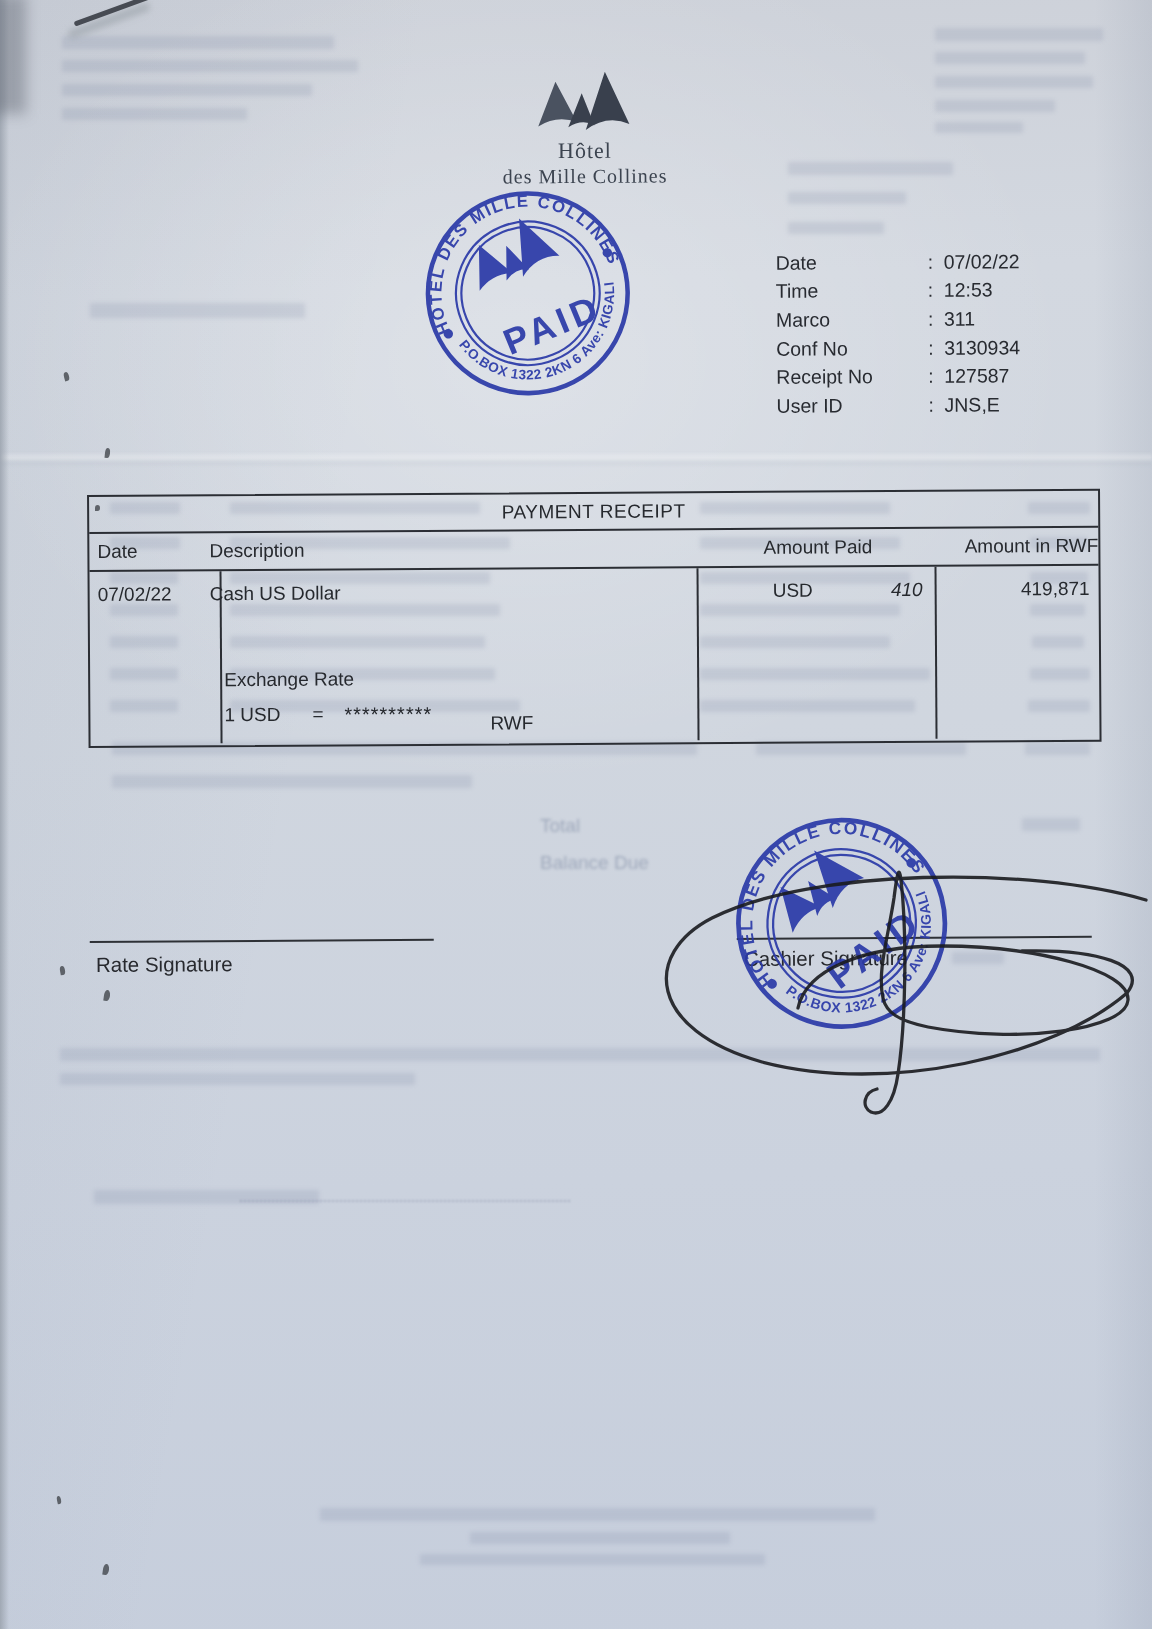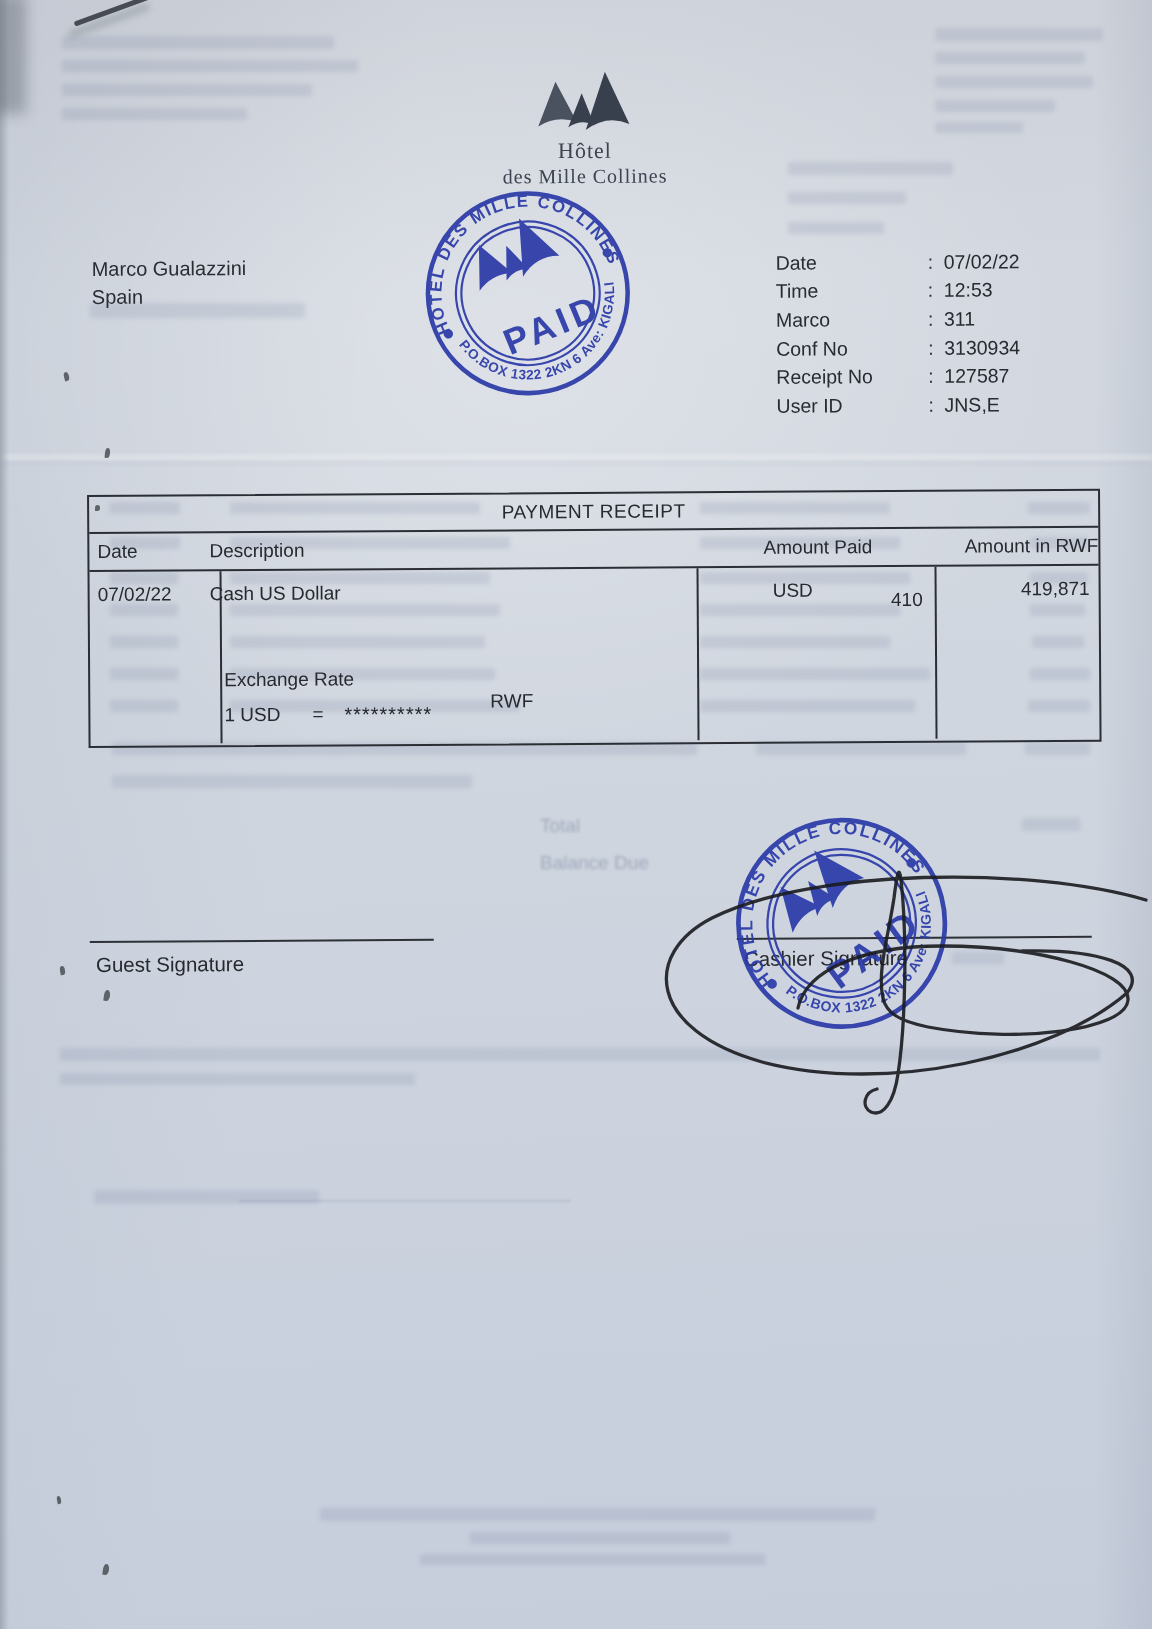--- a/index.html
+++ b/index.html
@@ -130,24 +130,20 @@
   <div class="brand">
     <svg width="98" height="64" viewBox="0 0 100 66">
       <path d="M20 12 L42 54 Q22 46 2 58 Z" fill="#4a5260"></path>
       <path d="M47 24 L60 57 Q47 50 33 59 Z" fill="#39404d"></path>
       <path d="M71 2 L96 56 Q73 46 51 62 Z" fill="#39404d"></path>
     </svg>
     <div class="l1">Hôtel</div>
     <div class="l2">des Mille Collines</div>
   </div>
 
-  <div class="guest">
-    <div>Marco Gualazzini</div>
-    <div>Spain</div>
-  </div>
 
   <div class="info">
     <div class="row">
       <span class="lab">Date</span>
       <span class="col">:</span>
       <span>07/02/22</span>
     </div>
     <div class="row">
       <span class="lab">Time</span>
       <span class="col">:</span>
@@ -183,32 +179,32 @@
       <span style="right:226px;">Amount Paid</span>
       <span style="right:0;">Amount in RWF</span>
     </div>
     <div class="t-body">
       <div class="vline" style="left:130px;"></div>
       <div class="vline" style="left:607px;"></div>
       <div class="vline" style="left:845px;"></div>
       <span style="left:8px;top:12px;">07/02/22</span>
       <span style="left:120px;top:12px;">Cash US Dollar</span>
       <span style="left:683px;top:12px;">USD</span>
-      <span style="right:176px;top:22px;">410</span>
+      <span style="right:176px;top:12px;font-style:italic;">410</span>
       <span style="right:9px;top:12px;">419,871</span>
       <span style="left:134px;top:98px;">Exchange Rate</span>
       <span style="left:134px;top:133px;">1 USD</span>
       <span style="left:222px;top:133px;">=</span>
       <span class="masked" style="left:254px;top:133px;">**********</span>
-      <span style="left:400px;top:121px;">RWF</span>
+      <span style="left:400px;top:143px;">RWF</span>
     </div>
   </div>
 
   <div class="sigline" style="left:88px;top:938px;width:344px;"></div>
-  <div class="siglab" style="left:94px;top:950px;">Guest Signature</div>
+  <div class="siglab" style="left:94px;top:950px;">Rate Signature</div>
   <div class="sigline" style="left:735px;top:939px;width:355px;"></div>
   <div class="siglab" style="left:742px;top:948px;">Cashier Signature</div>
 
   <svg class="stamp" style="left:412px;top:175px;transform:rotate(-22deg);" width="236" height="236" viewBox="-130 -130 260 260">
     <g fill="none" stroke="#2b3aa8">
       <circle r="110" stroke-width="5"></circle>
       <circle r="79" stroke-width="2.4"></circle>
       <circle r="73" stroke-width="2.4"></circle>
     </g>
     <path id="at1" d="M -90 30 A 95 95 0 1 1 90 30" fill="none"></path>

